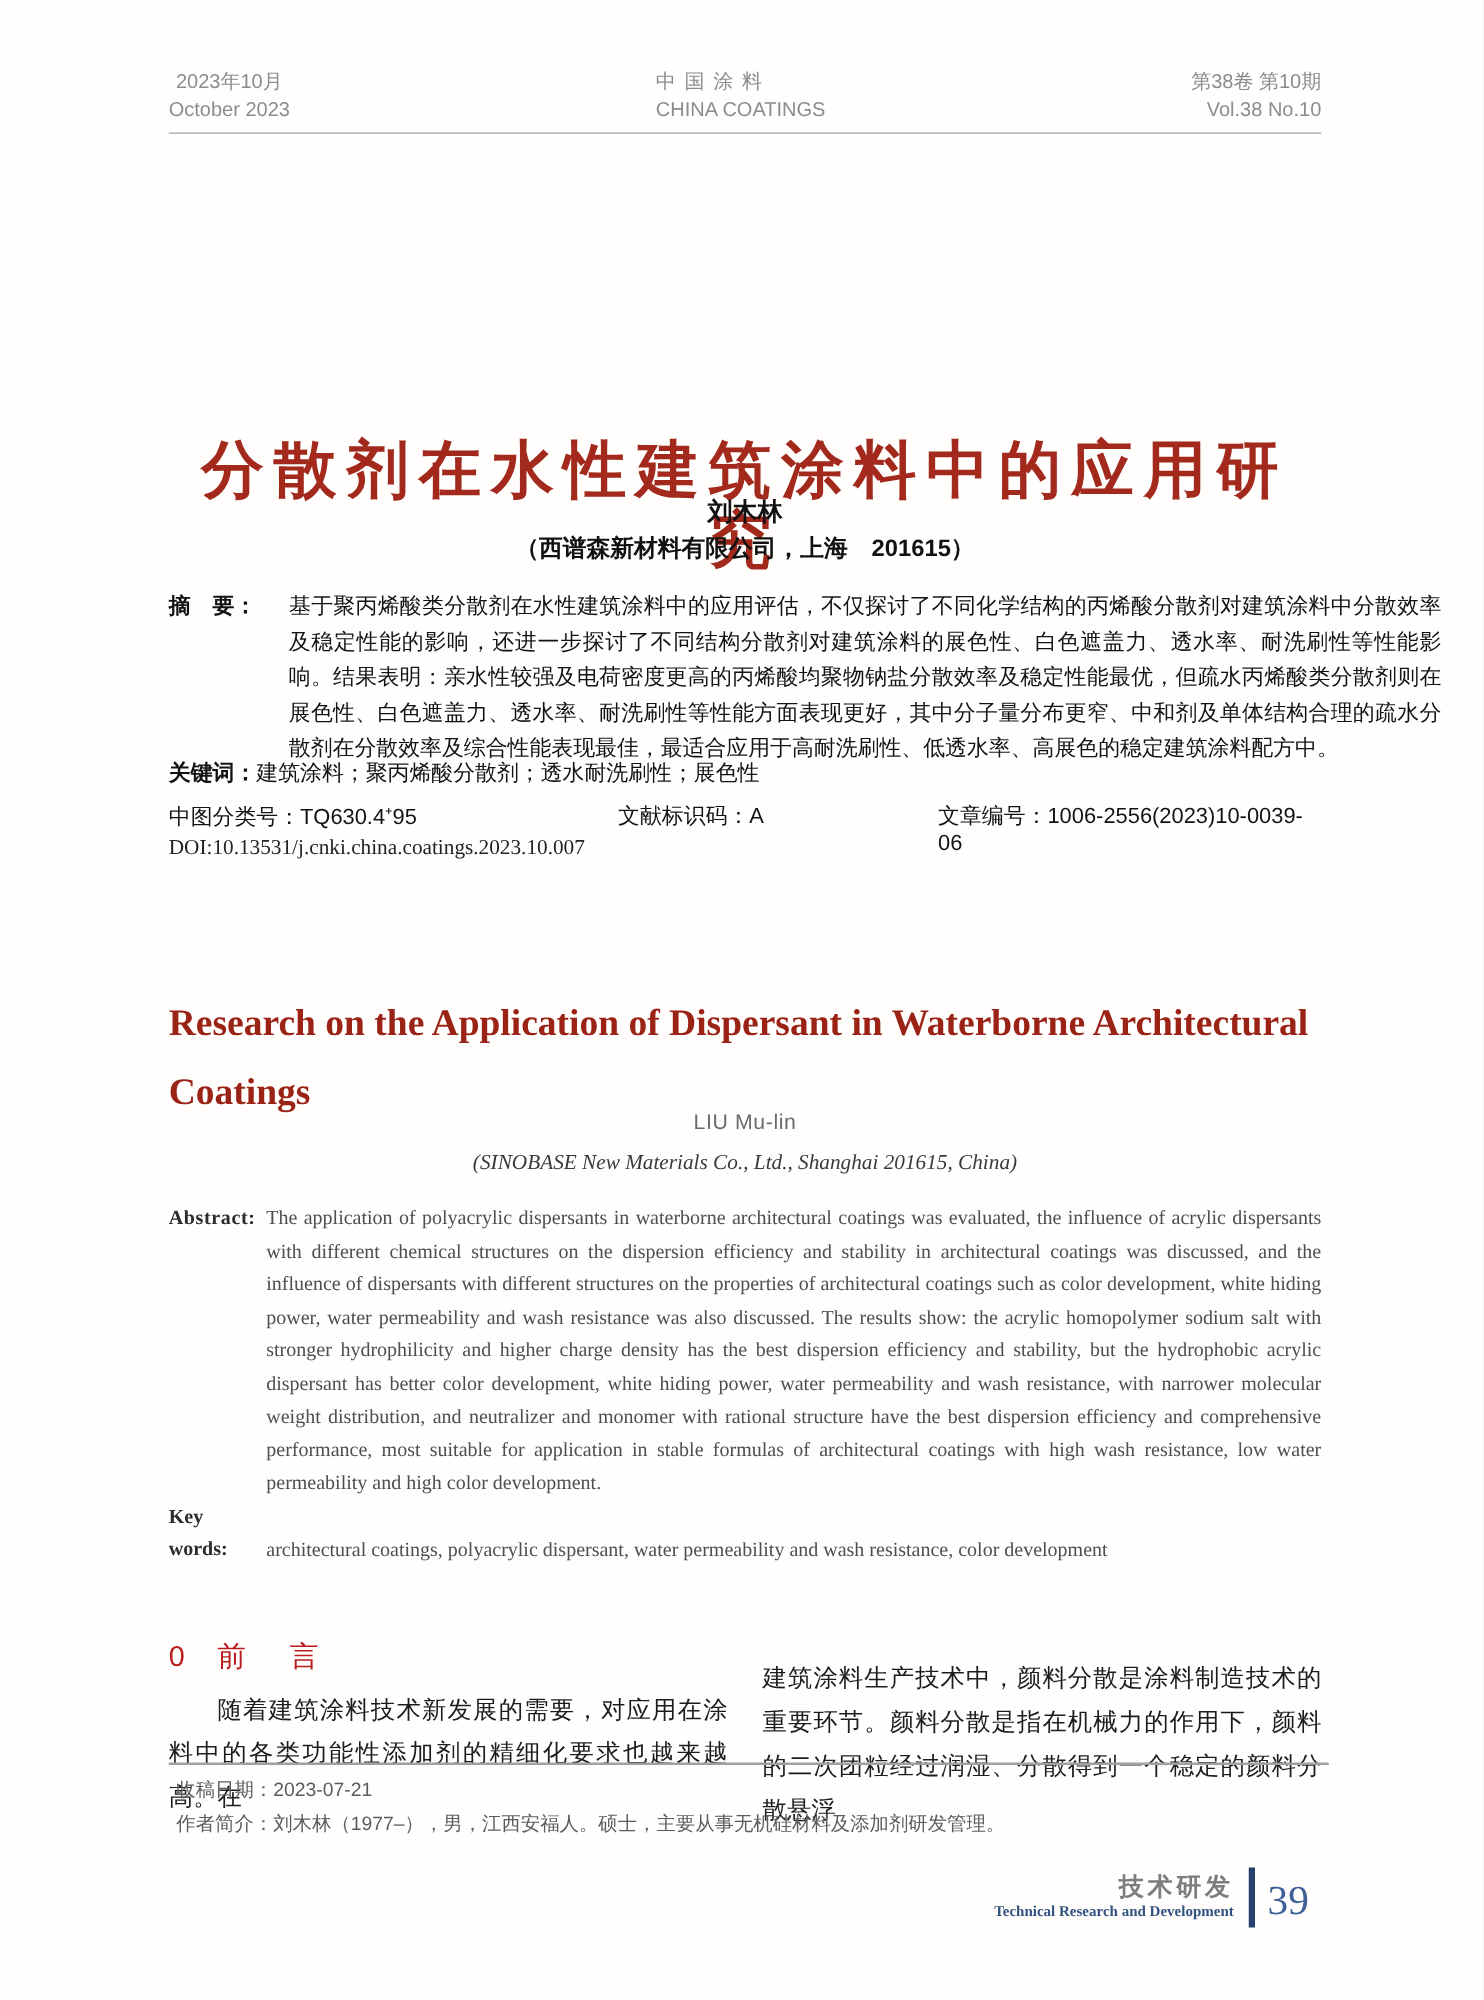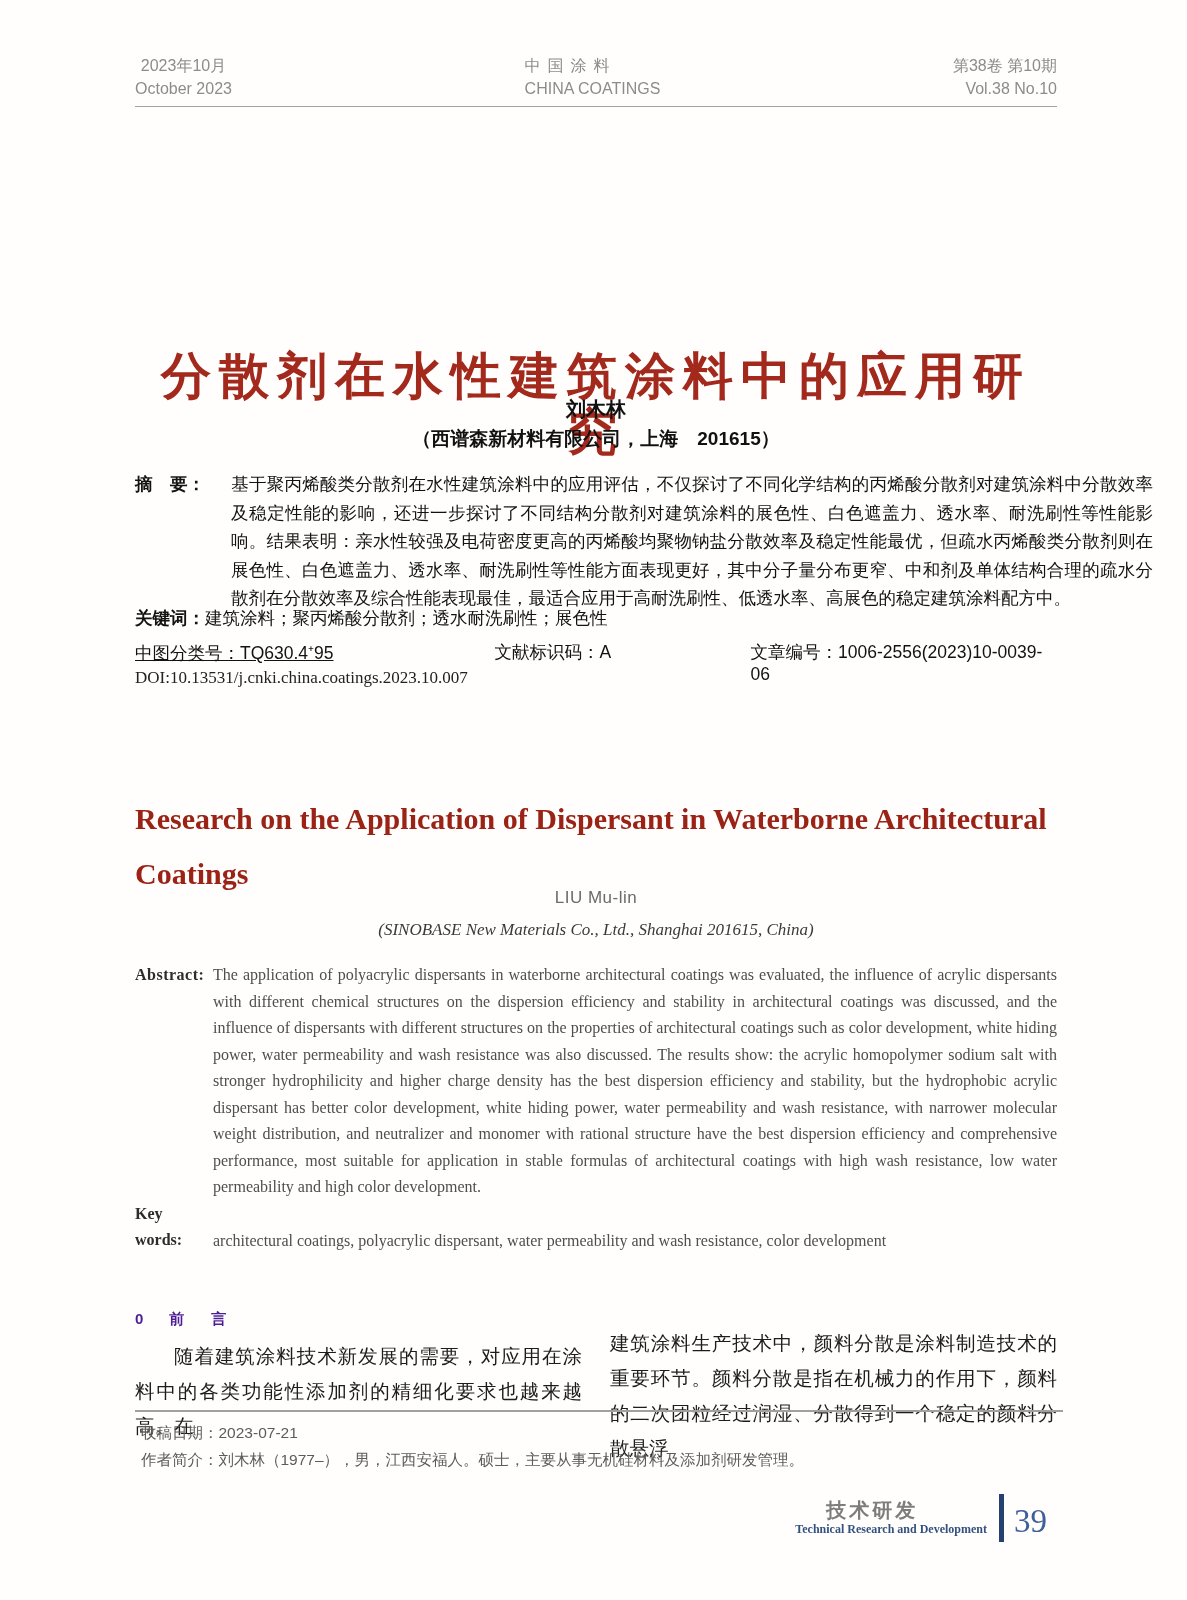--- a/index.html
+++ b/index.html
@@ -23,21 +23,21 @@
   .author-cn{top:396px;text-align:center;font-size:20px;font-weight:bold;color:#111;}
   .aff-cn{top:426px;text-align:center;font-size:19px;font-weight:bold;color:#111;}
 
   
   .abs-cn{top:470px;font-size:17.5px;line-height:28.5px;text-align:justify;color:#121212;
     padding-left:96px;text-indent:-96px;margin:0;}
   .abs-cn .lbl{display:inline-block;width:96px;font-weight:bold;text-indent:0;}
   .kw-cn{top:606px;font-size:17.5px;color:#121212;margin:0;}
   .kw-cn .lbl{font-weight:bold;}
   .meta-row{top:640px;font-size:17.5px;color:#121212;display:flex;}
-  .meta-row .m1{width:365px;text-decoration:underline;}
+  .meta-row .m1{width:365px;}
   .meta-row .m2{width:260px;}
   .doi{top:668px;font-family:"Liberation Serif",serif;font-size:17px;color:#222;}
 
   
   .title-en{top:766px;font-family:"Liberation Serif",serif;
     font-weight:bold;font-size:30px;line-height:55px;color:#9b2316;}
   .author-en{top:888px;text-align:center;font-size:17px;color:#6b6b6b;letter-spacing:.5px;}
   .aff-en{top:920px;text-align:center;font-family:"Liberation Serif",serif;
     font-style:italic;font-size:17px;color:#3a3a3a;}
 
@@ -46,35 +46,35 @@
   .abs-en{font-family:"Liberation Serif",serif;font-size:16px;line-height:26.5px;
     text-align:justify;color:#4e4e4e;padding-left:78px;text-indent:-78px;margin:0;}
   .abs-en .lbl{display:inline-block;width:78px;font-weight:bold;color:#2c2c2c;text-indent:0;letter-spacing:.5px;}
   .kw-en{font-family:"Liberation Serif",serif;font-size:16px;line-height:26.5px;color:#4e4e4e;
     padding-left:78px;text-indent:-78px;margin:0;}
   .kw-en .lbl{display:inline-block;width:78px;font-weight:bold;color:#2c2c2c;text-indent:0;}
 
   
   .intro{top:1306px;display:flex;gap:28px;}
   .col{width:447px;}
-  .sec-h{margin:4px 0 10px 0;font-size:15px;font-weight:bold;color:#4c1d95;}
+  .sec-h{margin:4px 0 10px 0;font-size:23px;font-weight:normal;color:#b91c1c;}
   .sec-h .num{margin-right:26px;}
   .sec-h .ttl{letter-spacing:6px;}
   .body-p{margin:0;font-family:"Liberation Serif",serif;font-size:19.5px;line-height:35px;
     text-align:justify;color:#1c1c1c;}
   .indent{text-indent:2em;}
   .col-right .body-p{margin-top:20px;}
 
   
   .footnote{top:1410px;border-top:2px solid #a0a0a0;padding:7px 0 0 6px;
     font-size:15.5px;line-height:27px;color:#5c5c5c;}
 
   
   .pfooter{position:absolute;top:1494px;right:140px;display:flex;align-items:stretch;height:48px;}
-  .f-labels{text-align:center;align-self:center;}
+  .f-labels{text-align:right;align-self:center;}
   .f-cn{font-size:20px;font-weight:bold;color:#7d7d7d;letter-spacing:3px;line-height:22px;}
   .f-en{font-family:"Liberation Serif",serif;font-size:12px;font-weight:bold;color:#33517e;line-height:16px;margin-left:38px;}
   .f-bar{width:5px;background:#24416f;margin:0 10px 0 12px;}
   .f-page{font-family:"Liberation Serif",serif;font-size:33px;color:#3e5f98;align-self:center;padding-top:6px;}
 </style>
 </head>
 <body>
 
 <div class="page">
 

